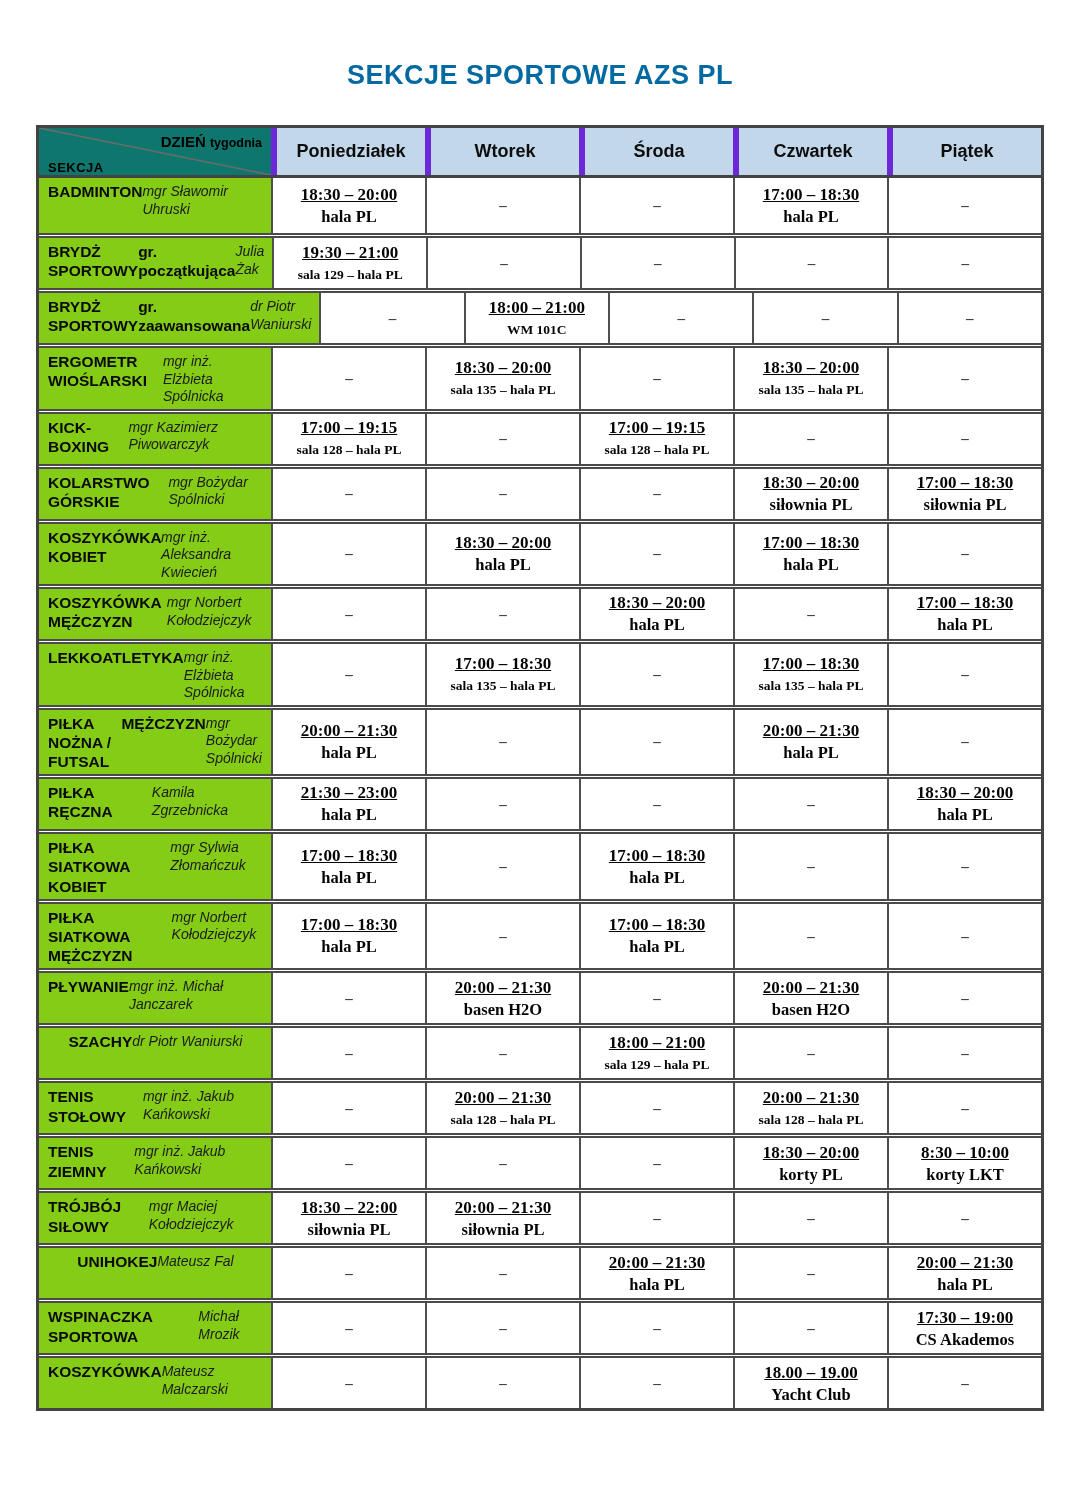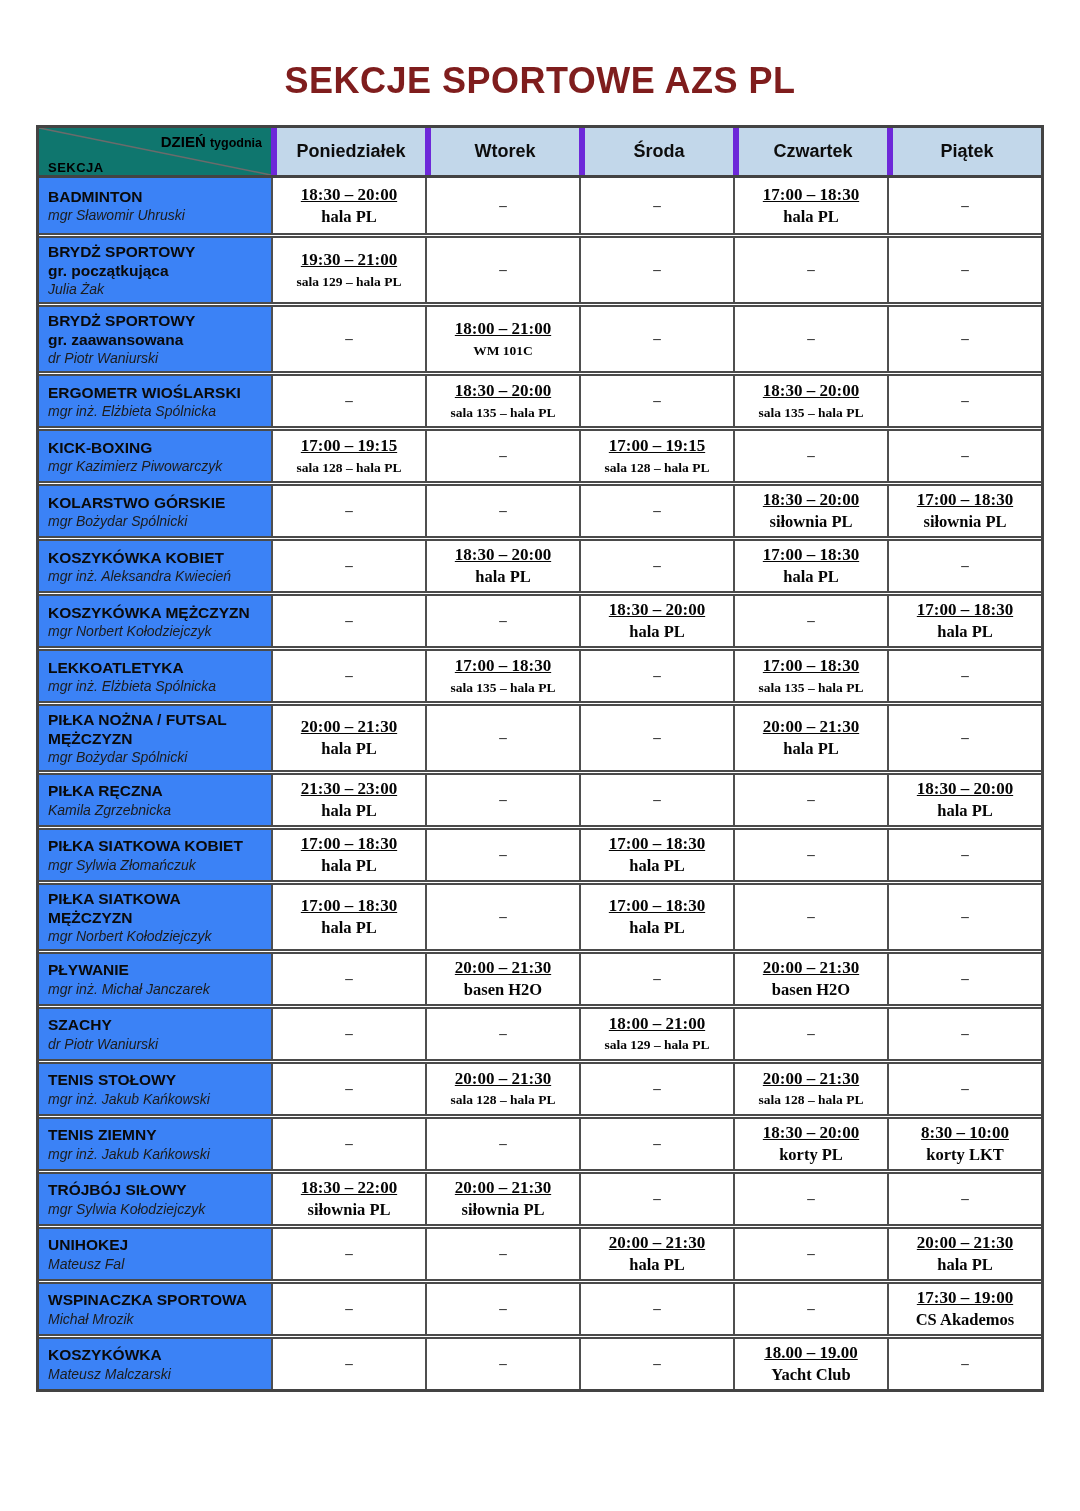--- a/index.html
+++ b/index.html
@@ -2,21 +2,21 @@
 <html lang="pl"><head>
 <meta charset="utf-8">
 <style>
   * { margin:0; padding:0; box-sizing:border-box; }
   body { background:#ffffff; font-family:"Liberation Sans", sans-serif; }
   .page { position:relative; width:1080px; height:1511px; background:#ffffff; overflow:hidden; }
 
   .title-row {
     position:absolute; top:60px; left:0; width:100%;
     display:flex; justify-content:center; 
-    font-weight:bold; font-size:36px; letter-spacing:0.5px; color:#7f1d1d;
+    font-weight:bold; font-size:27px; letter-spacing:0.5px; color:#0369a1;
     white-space:nowrap;
   }
 
   .timetable {
     position:absolute; left:36px; top:125px; width:1008px;
     border:3px solid #434343; background:#ffffff;
     color:#000;
   }
   .t-header { display:flex; height:47px; }
   .corner-cell {
@@ -31,22 +31,22 @@
     flex:1 1 0; display:flex; align-items:center; justify-content:center;
     background:#c2d7ea; border-left:6px solid #6d28d9;
     font-weight:bold; font-size:18px; color:#0d0d0d;
   }
 
   .t-body { border-top:3px solid #434343; }
   .t-row { display:flex; min-height:55px; }
   .t-row + .t-row { border-top:5px double #4a4a4a; }
 
   .sec-cell {
-    flex:0 0 232px; background:#3b82f6; padding:4px 8px 3px 9px;
-    display:flex; flex-direction:column; justify-content:center;
+    flex:0 0 232px; background:#84cc16; padding:4px 8px 3px 9px;
+    display:flex; justify-content:center;
   }
   .sec-name { font-weight:bold; font-size:15.5px; line-height:1.24; color:#0a0a0a; }
   .sec-instr { font-style:italic; font-size:14px; line-height:1.25; color:#1c1c1c; margin-top:1px; }
 
   .sched-cell {
     flex:1 1 0; border-left:2px solid #4f4f4f;
     display:flex; flex-direction:column; align-items:center; justify-content:center;
     text-align:center; font-family:"Liberation Serif", serif; font-weight:bold;
     padding:2px 2px;
   }
@@ -470,21 +470,21 @@
             <div class="sched-place">korty PL</div>
           </div>
           <div class="sched-cell">
             <div class="sched-time">8:30 – 10:00</div>
             <div class="sched-place">korty LKT</div>
           </div>
         </div>
         <div class="t-row">
     <div class="sec-cell">
             <div class="sec-name">TRÓJBÓJ SIŁOWY</div>
-            <div class="sec-instr">mgr Sylwia Kołodziejczyk</div>
+            <div class="sec-instr">mgr Maciej Kołodziejczyk</div>
           </div>
   <div class="sched-cell">
             <div class="sched-time">18:30 – 22:00</div>
             <div class="sched-place">siłownia PL</div>
           </div>
           <div class="sched-cell">
             <div class="sched-time">20:00 – 21:30</div>
             <div class="sched-place">siłownia PL</div>
           </div>
           <div class="sched-cell">

